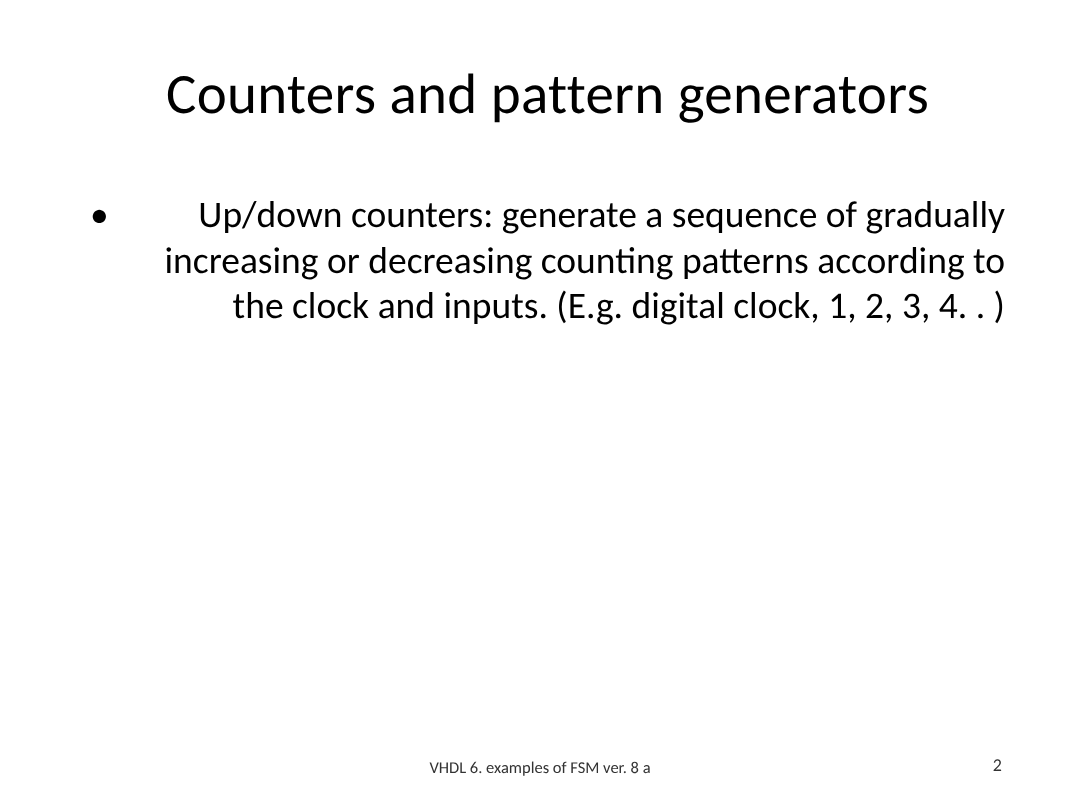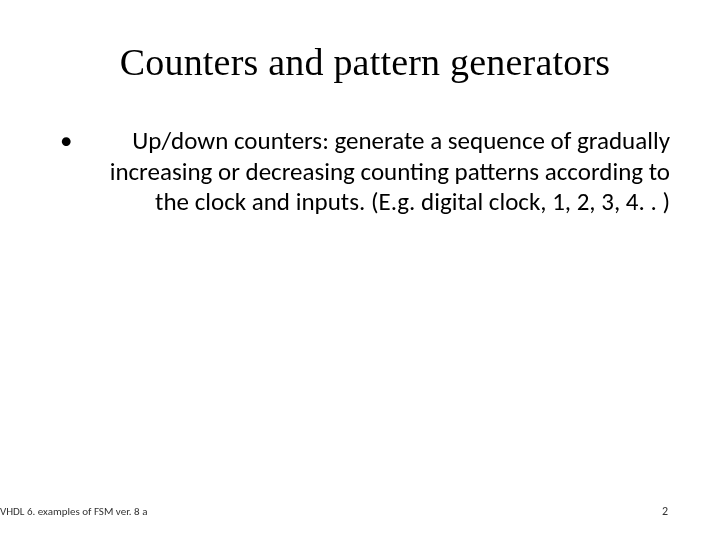--- a/index.html
+++ b/index.html
@@ -1,22 +1,22 @@
 <!DOCTYPE html>
 <html><head>
 <meta charset="utf-8">
 <style>
   * { margin: 0; padding: 0; box-sizing: border-box; }
   html, body { width: 720px; height: 540px; background: #fff; font-family: Calibri, "Segoe UI", Arial, sans-serif; color: #000; }
   .slide { width: 720px; height: 540px; position: relative; padding: 40px 50px 40px 60px; }
-  .title { font-size: 38px; font-weight: 400; text-align: center; margin-bottom: 42px; letter-spacing: 0.2px; font-family: Liberation Serif, serif; }
+  .title { font-size: 38px; font-weight: 400; text-align: center; margin-bottom: 42px; letter-spacing: 0.2px; }
   .bullets { list-style: none; }
   .bullets li { font-size: 25px; line-height: 1.22; margin-bottom: 6px; position: relative; padding-left: 22px; text-align: right; }
   .bullets li::before { content: "•"; position: absolute; left: 0; top: 0; }
-  .footer-center { position: absolute; bottom: 22px; left: 0; right: 0; font-size: 11px; color: #333; }
+  .footer-center { position: absolute; bottom: 22px; left: 0; right: 0; text-align: center; font-size: 11px; color: #333; }
   .footer-right { position: absolute; bottom: 22px; right: 52px; font-size: 12px; color: #333; }
 </style>
 </head>
 <body>
 
 <div class="slide">
   <h1 class="title">Counters and pattern generators</h1>
   <ul class="bullets">
     <li>Up/down counters: generate a sequence of gradually increasing or decreasing counting patterns according to the clock and inputs. (E.g. digital clock, 1, 2, 3, 4. . )</li>
   </ul>

